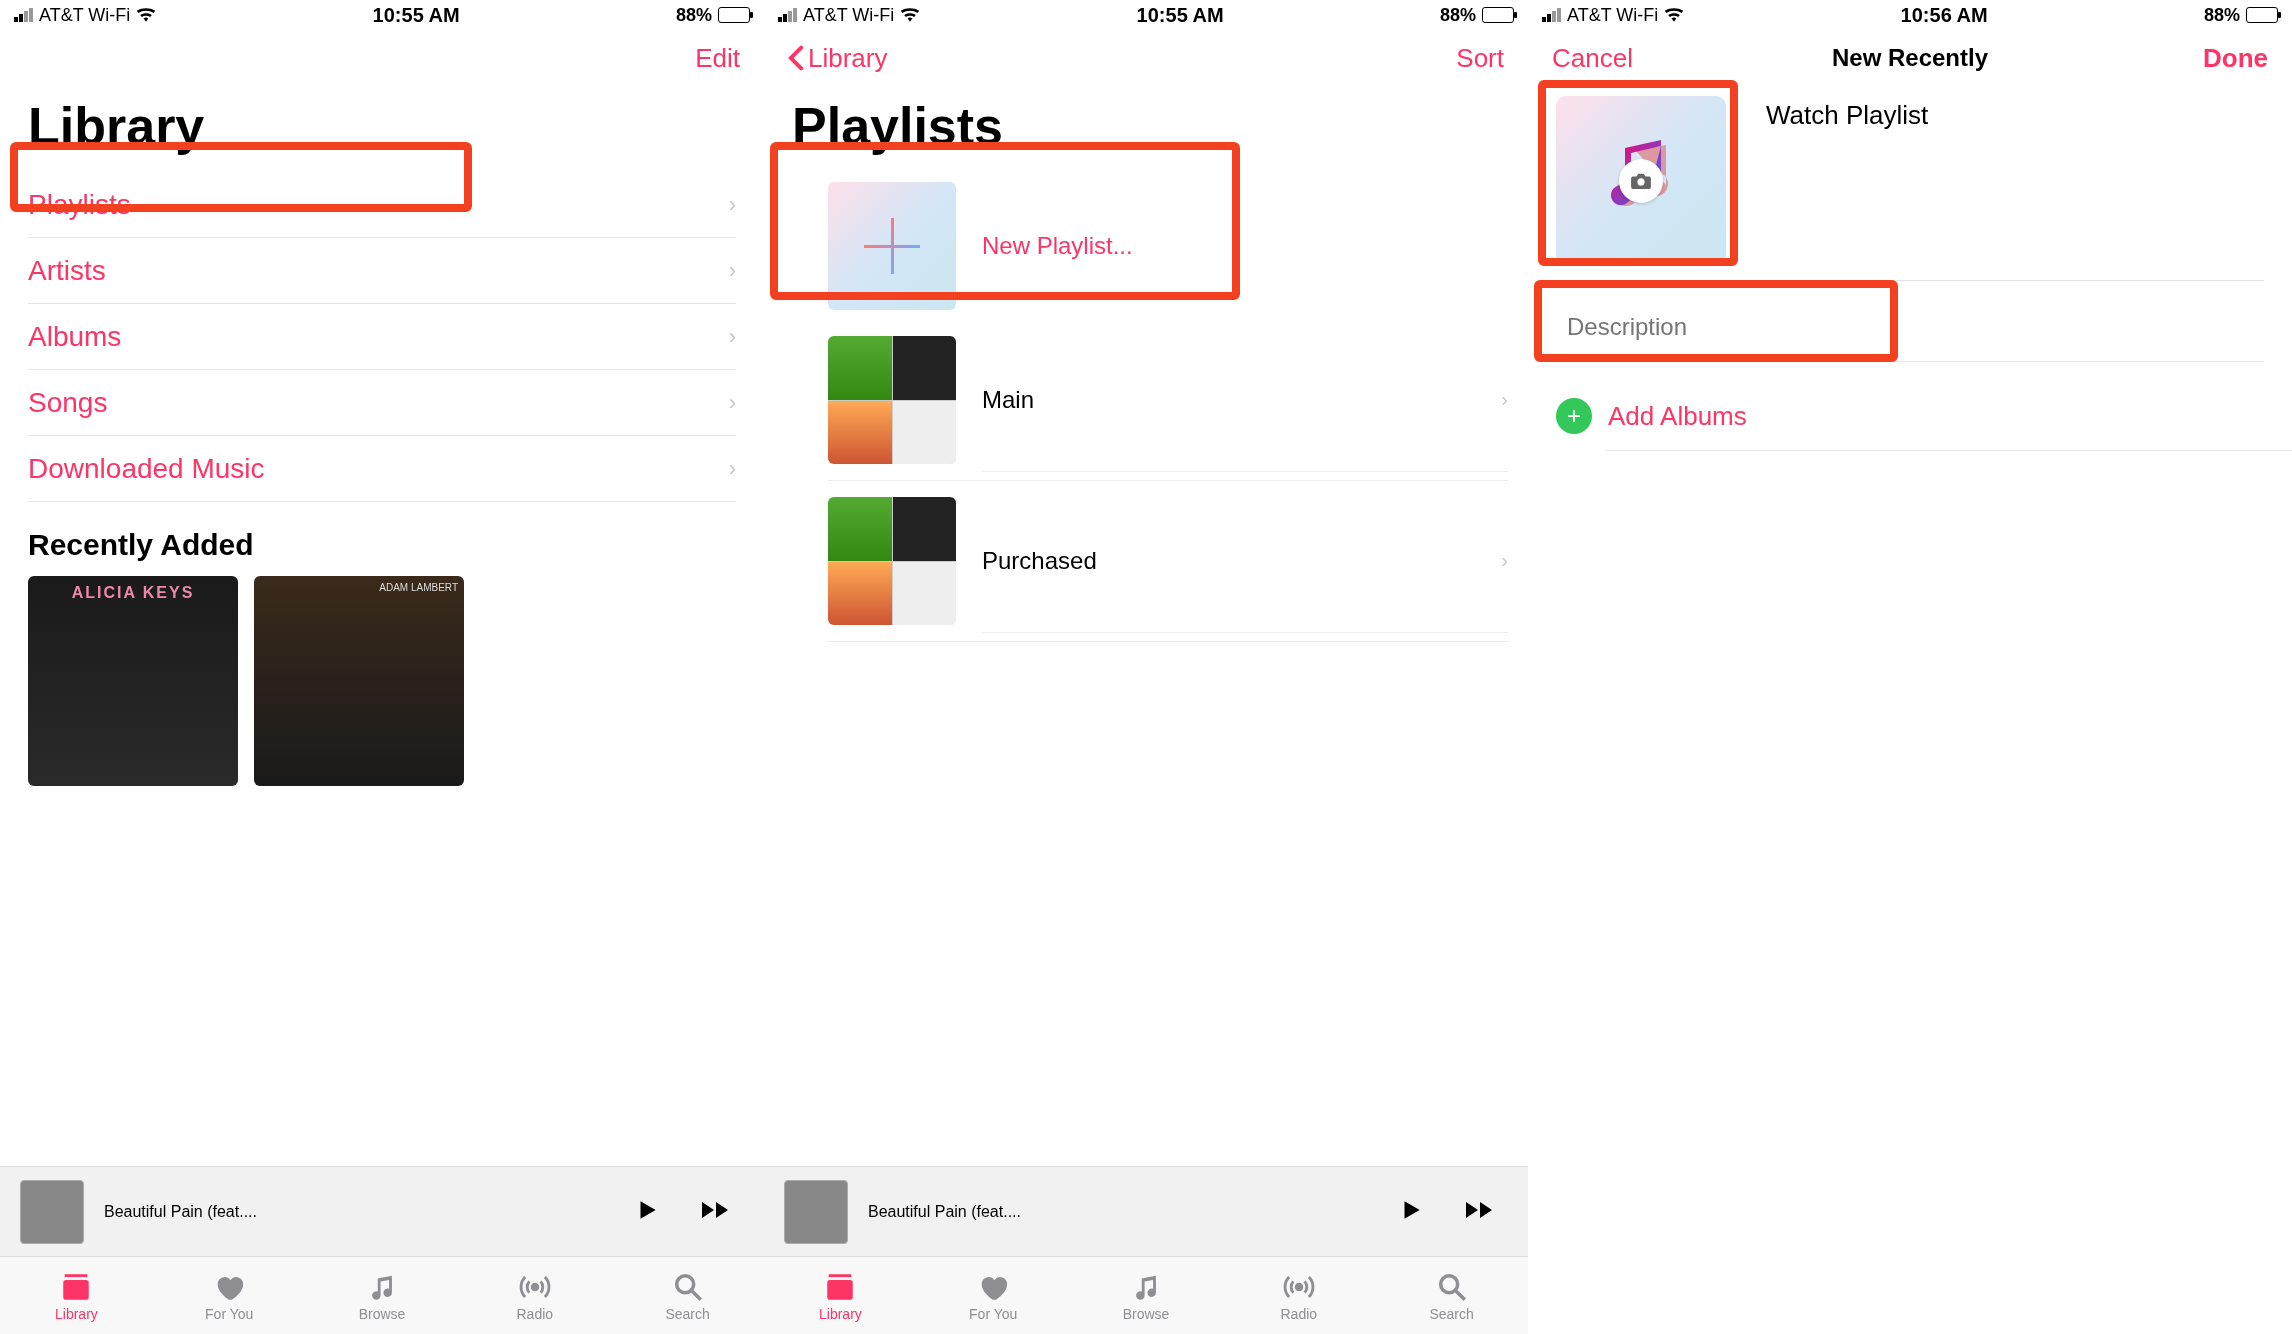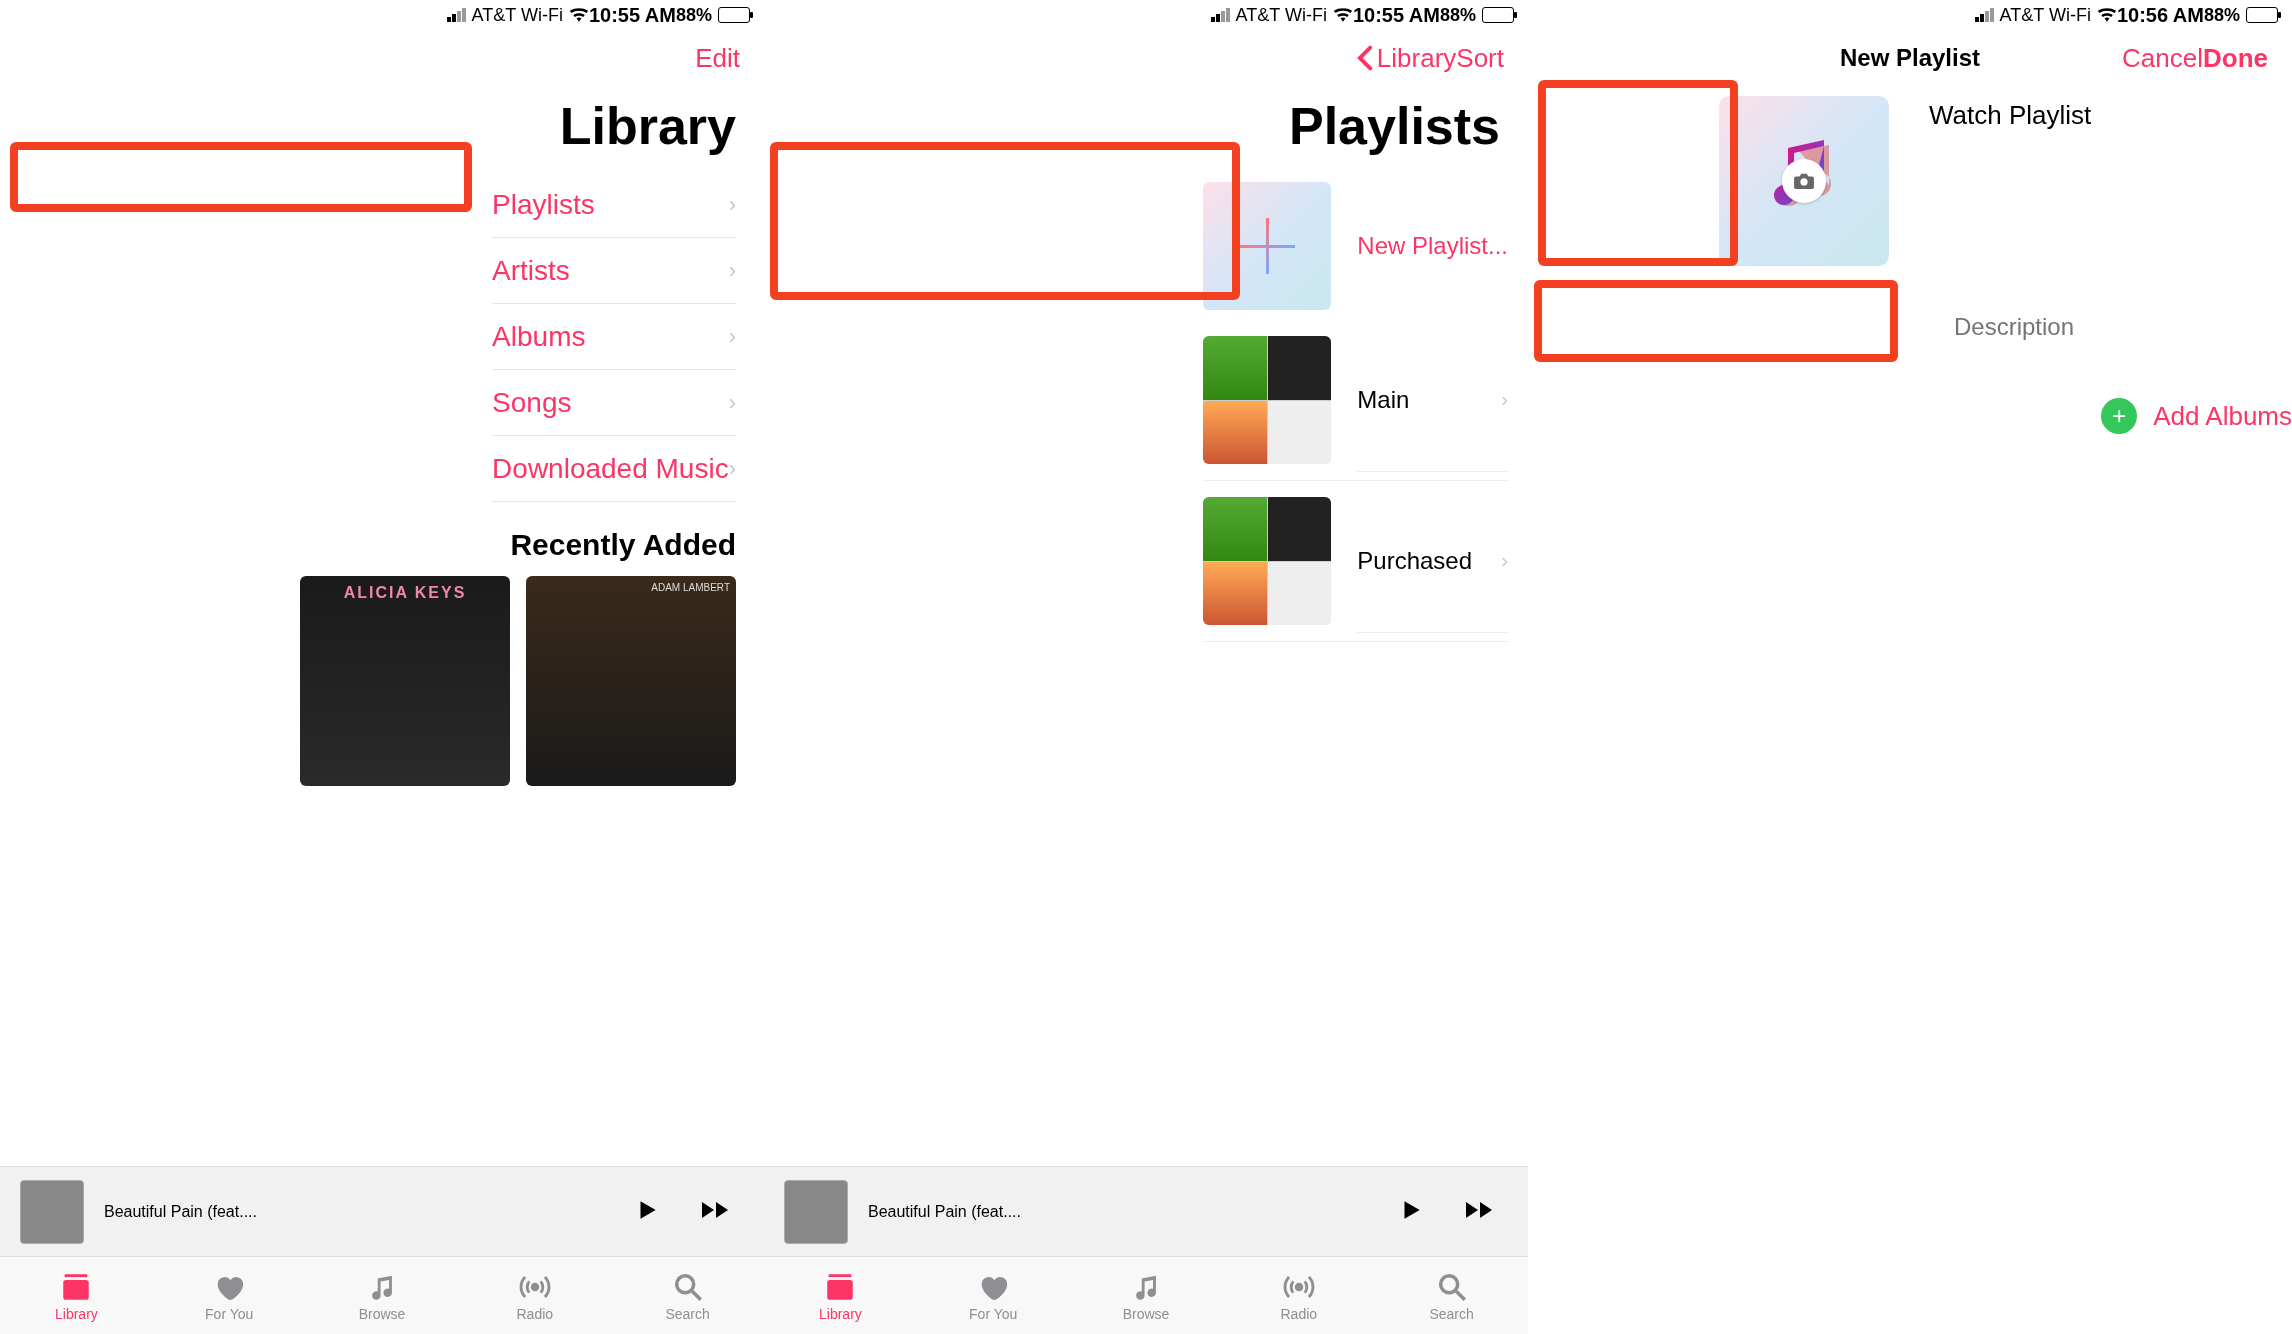--- a/index.html
+++ b/index.html
@@ -1,17 +1,17 @@
 <!DOCTYPE html>
 <html><head>
 <meta charset="utf-8">
 <style>
 * { margin: 0; padding: 0; box-sizing: border-box; font-family: -apple-system, "Helvetica Neue", sans-serif; }
 body { display: flex; width: 2292px; height: 1334px; background: #fff; }
-.pane { width: 764px; height: 1334px; position: relative; background: #fff; display: flex; flex-direction: column; align-items: flex-end; }
+.pane { width: 764px; height: 1334px; position: relative; background: #fff; display: flex; flex-direction: column; }
 
 
 .status-bar { height: 30px; display: flex; align-items: center; justify-content: space-between; padding: 0 14px; font-size: 20px; font-weight: 600; }
 .status-left { display: flex; align-items: center; gap: 6px; font-weight: 400; font-size: 18px; }
 .signal { display:inline-flex; align-items:flex-end; gap:1px;}
 .signal span{width:4px;background:#999;display:inline-block;}
 .signal span:nth-child(1){height:5px;background:#000;}
 .signal span:nth-child(2){height:8px;background:#000;}
 .signal span:nth-child(3){height:11px;}
 .signal span:nth-child(4){height:14px;}
@@ -337,21 +337,21 @@
     </div>
     <div>10:56 AM</div>
     <div class="status-right">
       <span>88%</span>
       <span class="battery"><span class="battery-fill"></span></span>
     </div>
   </div>
 
   <div class="navbar">
     <button class="nav-btn">Cancel</button>
-    <div class="nav-title-center">New Playlist</div>
+    <div class="nav-title-center">New Recently</div>
     <button class="nav-btn" style="font-weight:600">Done</button>
   </div>
 
   <div class="np-header">
     <div class="np-art">
       <svg class="np-note" viewBox="0 0 100 100">
           <path d="M35 75a12 12 0 100-24 12 12 0 000 24zM65 65a12 12 0 100-24 12 12 0 000 24zM45 20l30-6v40M45 20v45" stroke="#e86" stroke-width="0" fill="#d66" opacity="0.6"></path>
           <path d="M70 15L40 22v42a10 10 0 11-6-9V17l36-8v38a10 10 0 11-6-9z" fill="url(#g)"></path>
           <defs>
             <linearGradient id="g" x1="0" y1="0" x2="1" y2="1">

